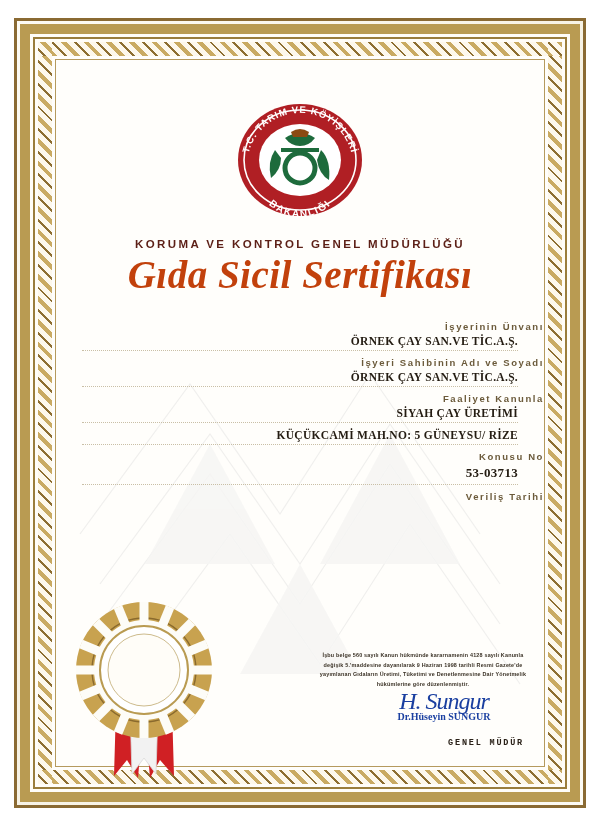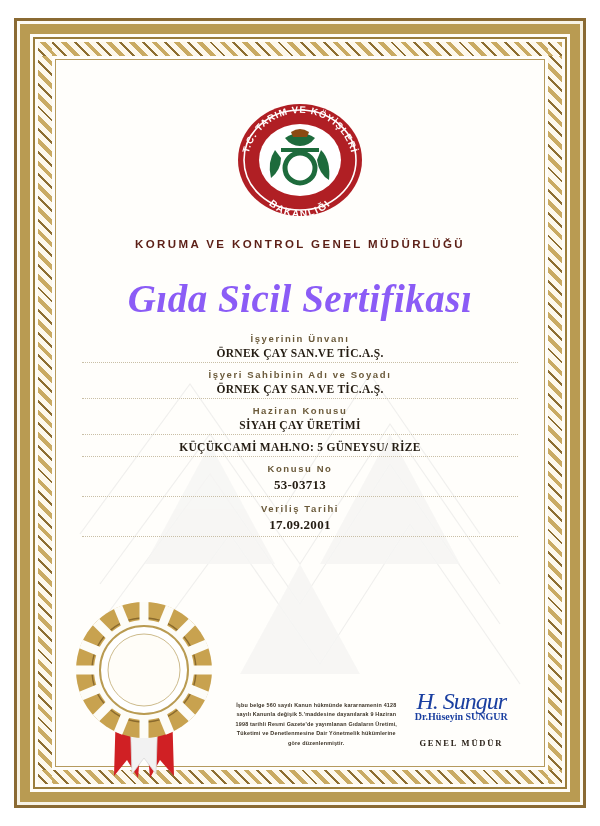--- a/index.html
+++ b/index.html
@@ -129,31 +129,32 @@
   .ministry-line {
     margin-top: 14px;
     font-family: Liberation Sans, sans-serif;
     font-size: 11.5px;
     font-weight: bold;
     letter-spacing: 2.4px;
     color: #5c1f16;
   }
 
   .main-title {
-    margin-top: 26px;
+    margin-top: 2px;
     font-family: "Liberation Serif", serif;
     font-size: 39px;
     font-weight: bold;
     font-style: italic;
     letter-spacing: 0.5px;
-    color: #8b5cf6;
+    color: #c2410c;
   }
 
   .fields {
-    margin-top: 12px;
+    margin-top: 24px;
+    text-align: right;
   }
   .field {
     margin-top: 6px;
   }
   .field-label {
     font-family: "Liberation Sans", sans-serif;
     font-size: 9.5px;
     font-weight: bold;
     letter-spacing: 1.6px;
     color: #6b5a3a;
@@ -177,20 +178,21 @@
   .footer {
     position: absolute;
     left: 12px;
     right: 0;
     bottom: 18px;
     display: flex;
     align-items: flex-end;
     justify-content: space-between;
     padding: 0 16px;
     box-sizing: border-box;
+    flex-direction: column;
   }
   .legal {
     width: 210px;
     margin-left: 150px;
     text-align: center;
     font-family: "Liberation Sans", sans-serif;
     font-size: 5.4px;
     line-height: 1.75;
     color: #3a3125;
     font-weight: bold;
@@ -211,25 +213,26 @@
   }
   .signature-name {
     font-family: "Liberation Serif", serif;
     font-size: 10px;
     font-weight: bold;
     color: #1a3fa0;
     margin-top: -2px;
   }
   .signature-title {
     margin-top: 16px;
-    font-family: Liberation Serif, serif;
+    font-family: Liberation Mono, monospace;
     font-size: 8.5px;
     font-weight: bold;
     letter-spacing: 1.8px;
     color: #2a2118;
+    text-align: right;
   }
 
   
   .rosette {
     position: absolute;
     left: 58px;
     bottom: 38px;
     width: 175px;
     height: 200px;
   }
@@ -302,36 +305,35 @@
         <div class="field-label">İşyerinin Ünvanı</div>
         <div class="field-value">ÖRNEK ÇAY SAN.VE TİC.A.Ş.</div>
       </div>
 
       <div class="field">
         <div class="field-label">İşyeri Sahibinin Adı ve Soyadı</div>
         <div class="field-value">ÖRNEK ÇAY SAN.VE TİC.A.Ş.</div>
       </div>
 
       <div class="field">
-        <div class="field-label">Haziran Konusu</div>
+        <div class="field-label">Faaliyet Kanunla</div>
         <div class="field-value">SİYAH ÇAY ÜRETİMİ</div>
       </div>
 
       <div class="field">
         <div class="field-value">KÜÇÜKCAMİ MAH.NO: 5 GÜNEYSU/ RİZE</div>
       </div>
 
       <div class="field small">
         <div class="field-label">Konusu No</div>
         <div class="field-value">53-03713</div>
       </div>
 
       <div class="field small">
         <div class="field-label">Veriliş Tarihi</div>
-        <div class="field-value">17.09.2001</div>
       </div>
 
     </div>
 
     <div class="footer">
       <div class="legal">İşbu belge 560 sayılı Kanun hükmünde kararnamenin 4128 sayılı Kanunla değişik 5.'maddesine dayanılarak 9 Haziran 1998 tarihli Resmi Gazete'de yayımlanan Gıdaların Üretimi, Tüketimi ve Denetlenmesine Dair Yönetmelik hükümlerine göre düzenlenmiştir.</div>
       <div class="signature-block">
         <div class="signature-script">H. Sungur</div>
         <div class="signature-name">Dr.Hüseyin SUNGUR</div>
         <div class="signature-title">GENEL MÜDÜR</div>

